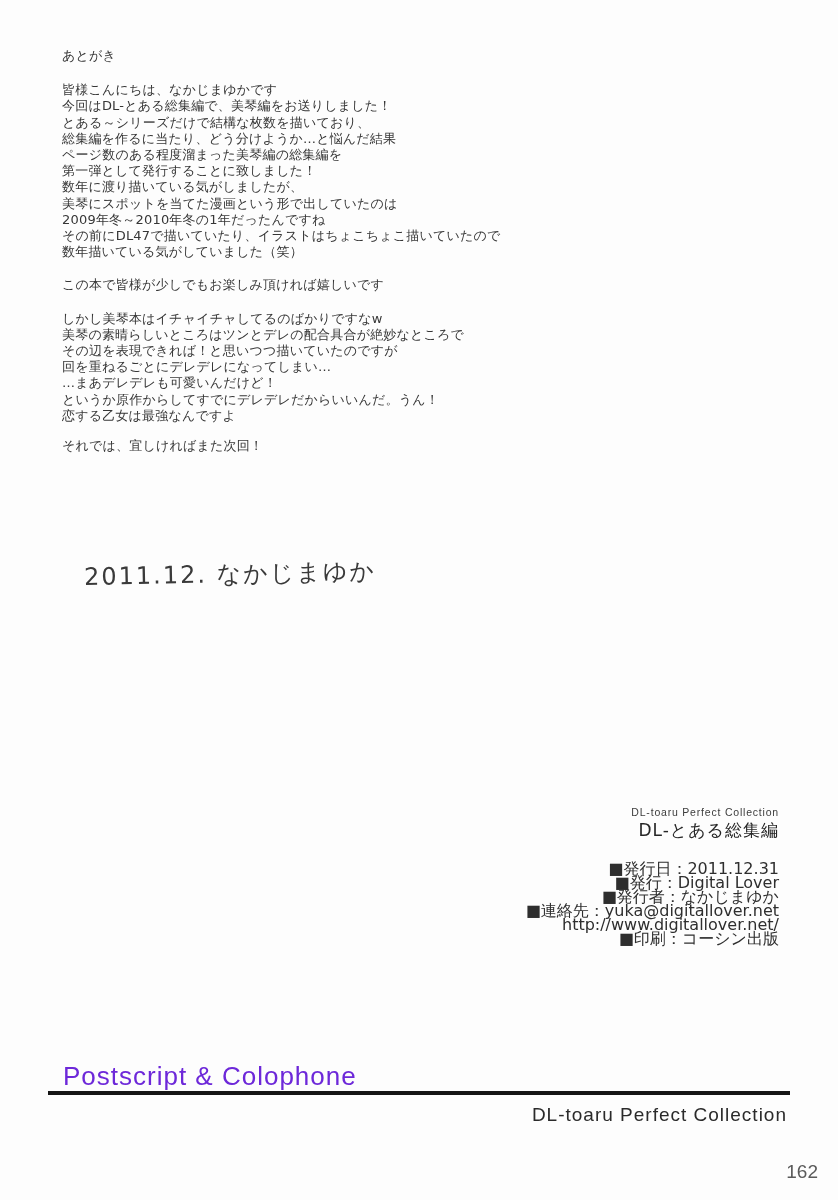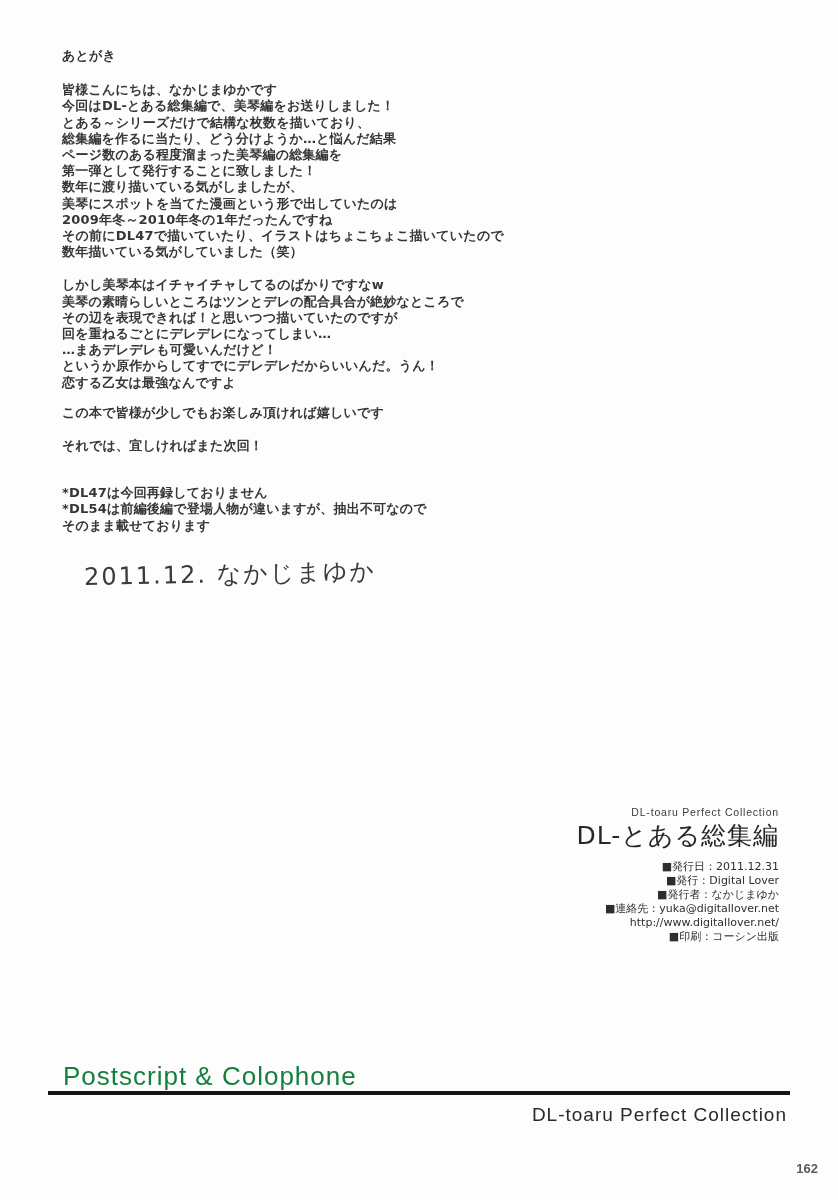--- a/index.html
+++ b/index.html
@@ -25,25 +25,23 @@
     left: 62px;
     top: 48px;
     width: 520px;
     font-size: 13px;
     line-height: 16.2px;
     color: #363636;
     letter-spacing: 0.2px;
   }
   .afterword-heading {
     margin-bottom: 18px;
-    font-weight: bold;
   }
   .para {
     white-space: pre-line;
-    font-weight: bold;
   }
   .para.p1 { margin-bottom: 17px; }
   .para.p2 { margin-bottom: 14px; }
   .para.p3 { margin-bottom: 17px; }
   .para.p4 { margin-bottom: 31px; }
   
   .signature {
     position: absolute;
     left: 84px;
     top: 558px;
@@ -63,27 +61,27 @@
   }
   .colophon-series {
     font-family: "Liberation Sans", sans-serif;
     font-weight: 300;
     font-size: 10.5px;
     letter-spacing: 0.8px;
     color: #3c3c3c;
     margin-bottom: 1px;
   }
   .book-title {
-    font-size: 25px;
+    font-size: 17px;
     letter-spacing: 1px;
     color: #262626;
-    margin-bottom: 8px;
+    margin-bottom: 20px;
   }
   .colophon-details {
-    font-size: 11px;
+    font-size: 16px;
     line-height: 13.9px;
     white-space: pre-line;
     color: #2e2e2e;
   }
   .warning-heading {
     font-family: "Liberation Sans", sans-serif;
     font-weight: 300;
     font-size: 27px;
     letter-spacing: 1.5px;
     color: #2a2a2a;
@@ -98,21 +96,21 @@
   }
   
   .footer-title {
     position: absolute;
     left: 63px;
     top: 1061px;
     font-family: "Liberation Sans", sans-serif;
     font-weight: 300;
     font-size: 26px;
     letter-spacing: 1px;
-    color: #15803d;
+    color: #6d28d9;
   }
   .footer-rule {
     position: absolute;
     left: 48px;
     top: 1091px;
     width: 742px;
     height: 4px;
     background: #151515;
   }
   .footer-series {
@@ -122,56 +120,52 @@
     font-family: "Liberation Sans", sans-serif;
     font-weight: 300;
     font-size: 19px;
     letter-spacing: 1px;
     color: #2a2a2a;
   }
   .page-number {
     position: absolute;
     right: 20px;
     top: 1161px;
-    font-size: 13px;
+    font-size: 19px;
     color: #5a5a5a;
     font-family: "Liberation Sans", sans-serif;
-    font-weight: bold;
   }
 </style>
 </head>
 <body>
 
 <div class="page">
 
   <div class="afterword">
     <div class="afterword-heading">あとがき</div>
     <div class="para p1">皆様こんにちは、なかじまゆかです
 今回はDL-とある総集編で、美琴編をお送りしました！
 とある～シリーズだけで結構な枚数を描いており、
 総集編を作るに当たり、どう分けようか…と悩んだ結果
 ページ数のある程度溜まった美琴編の総集編を
 第一弾として発行することに致しました！
 数年に渡り描いている気がしましたが、
 美琴にスポットを当てた漫画という形で出していたのは
 2009年冬～2010年冬の1年だったんですね
 その前にDL47で描いていたり、イラストはちょこちょこ描いていたので
 数年描いている気がしていました（笑）</div>
+    <div class="para p3">この本で皆様が少しでもお楽しみ頂ければ嬉しいです</div>
     <div class="para p2">しかし美琴本はイチャイチャしてるのばかりですなw
 美琴の素晴らしいところはツンとデレの配合具合が絶妙なところで
 その辺を表現できれば！と思いつつ描いていたのですが
 回を重ねるごとにデレデレになってしまい…
 …まあデレデレも可愛いんだけど！
 というか原作からしてすでにデレデレだからいいんだ。うん！
 恋する乙女は最強なんですよ</div>
-    <div class="para p3">この本で皆様が少しでもお楽しみ頂ければ嬉しいです</div>
     <div class="para p4">それでは、宜しければまた次回！</div>
-    <div class="para notes">*DL47は今回再録しておりません
-*DL54は前編後編で登場人物が違いますが、抽出不可なので
-そのまま載せております</div>
   </div>
 
   <div class="signature">2011.12. なかじまゆか</div>
 
   <div class="colophon">
     <div class="colophon-series">DL-toaru Perfect Collection</div>
     <div class="book-title">DL-とある総集編</div>
     <div class="colophon-details">■発行日：2011.12.31
 ■発行：Digital Lover
 ■発行者：なかじまゆか

